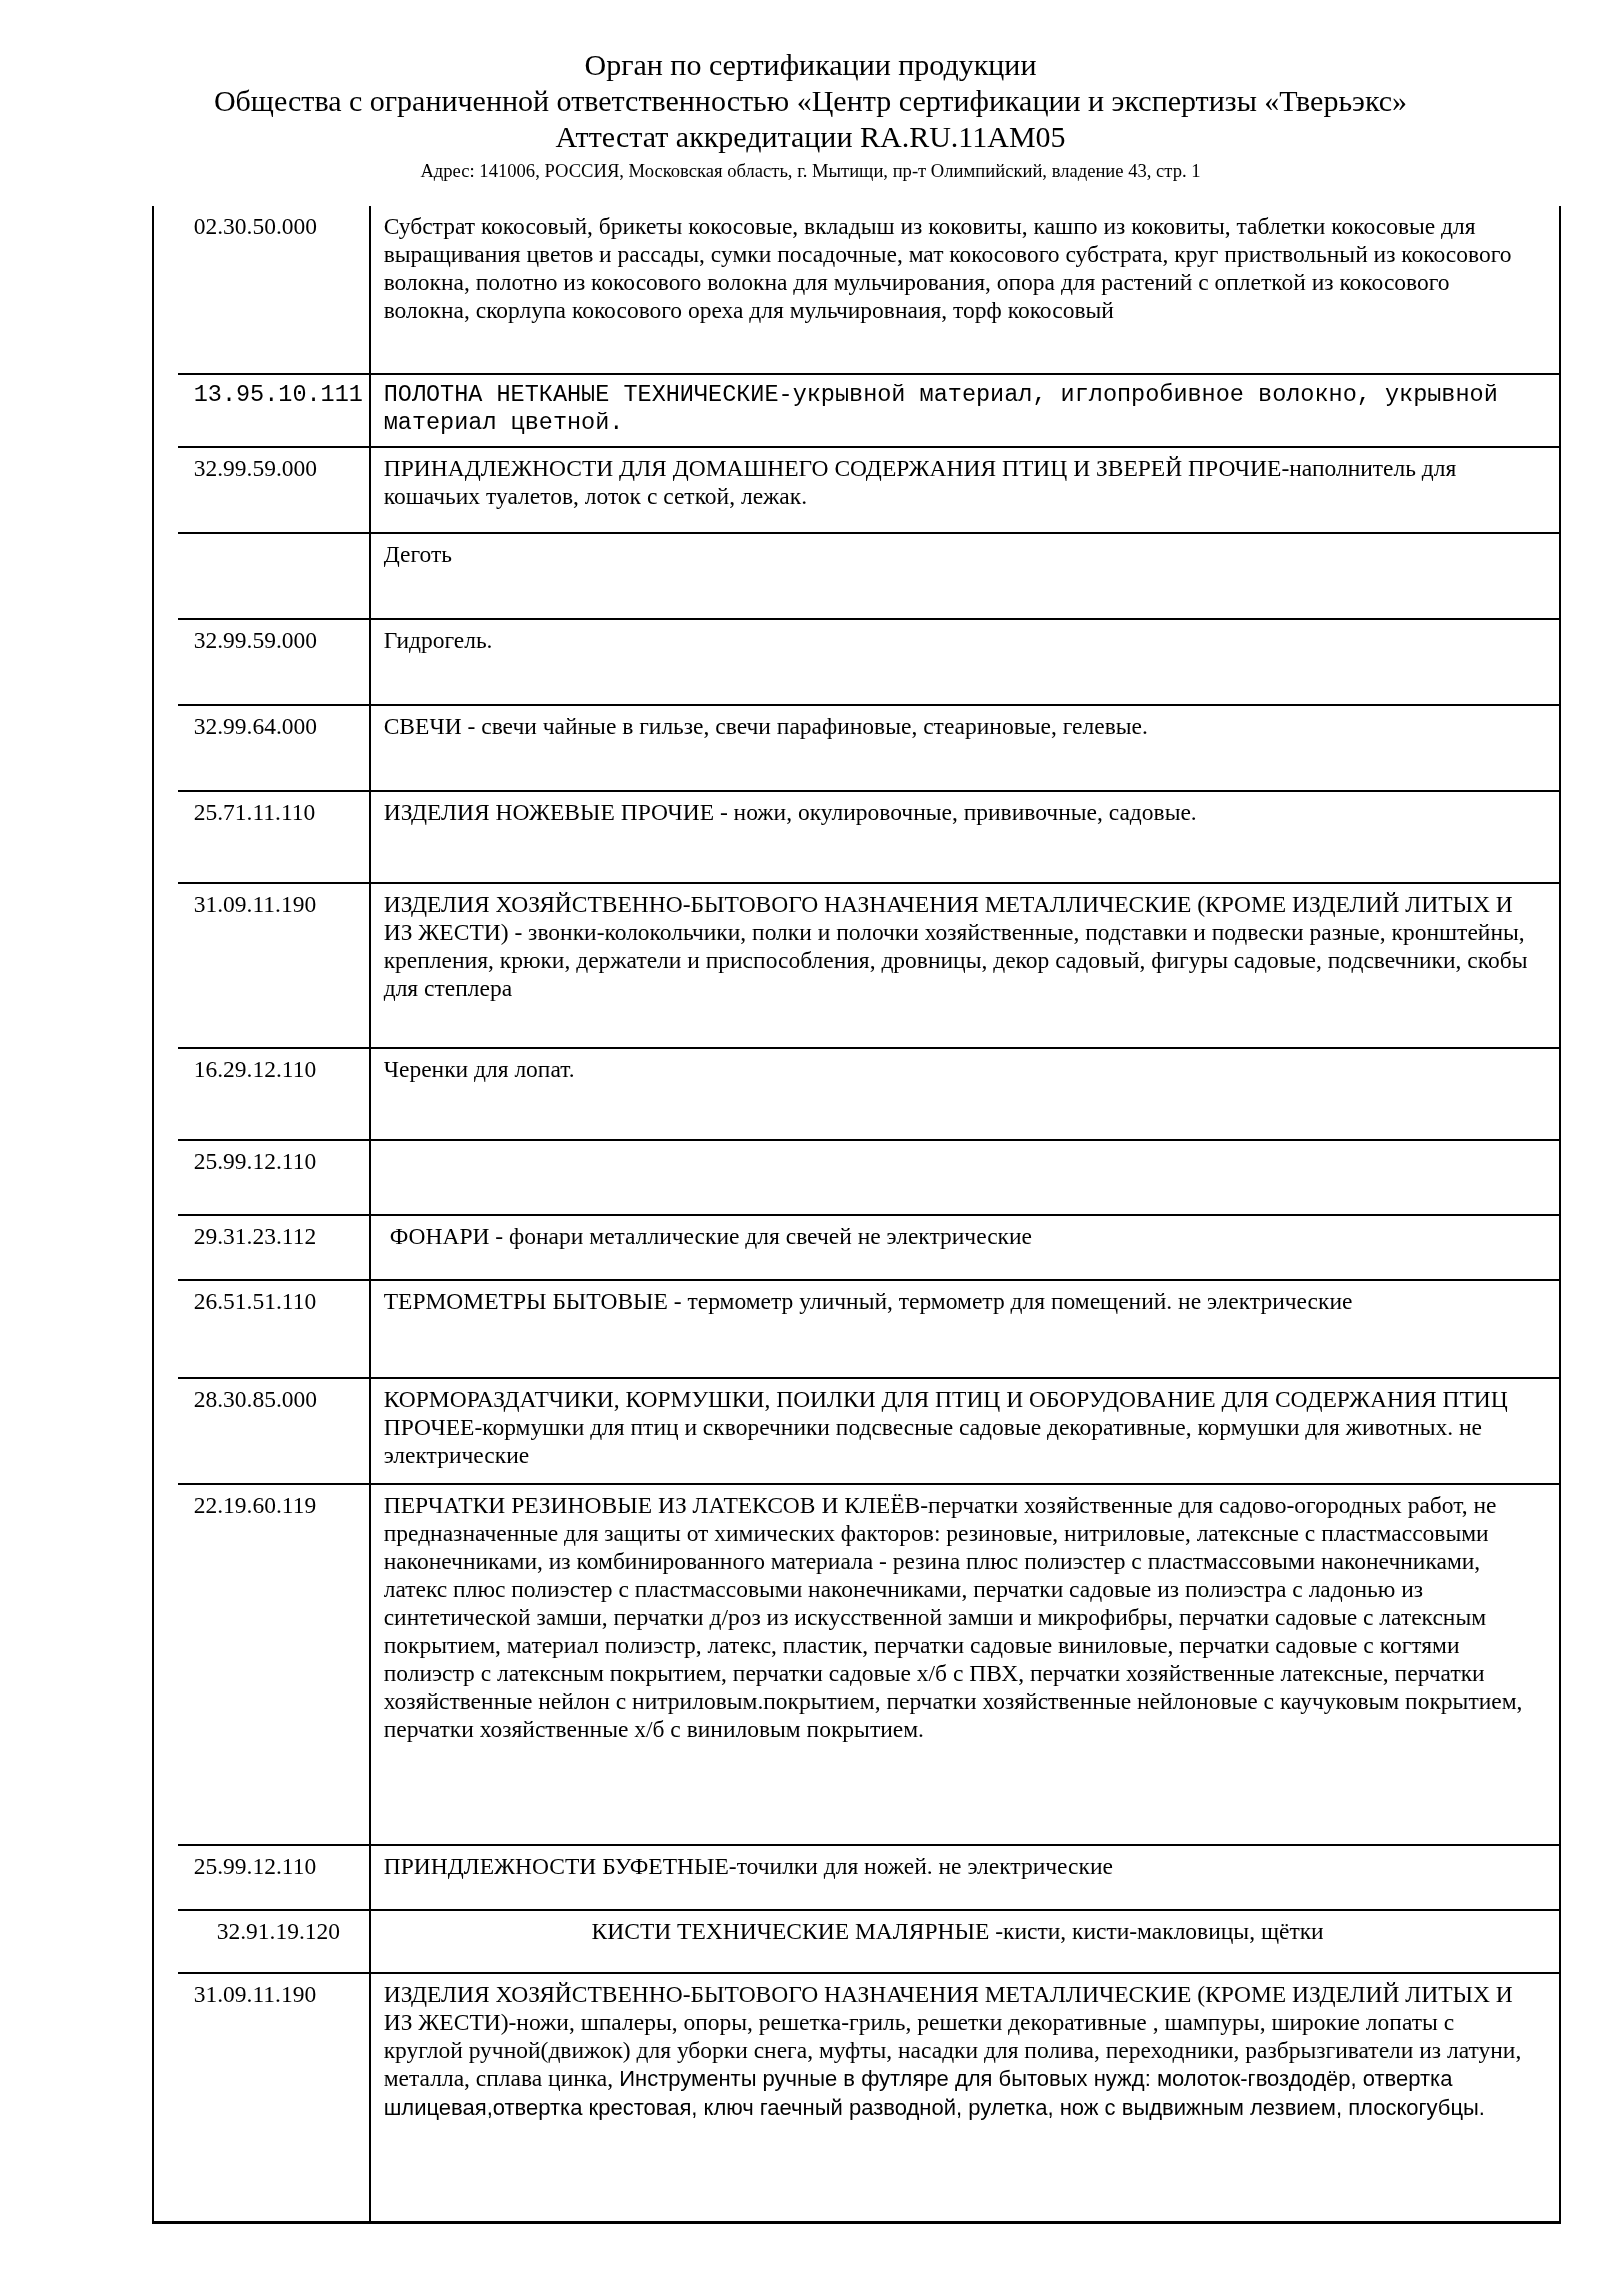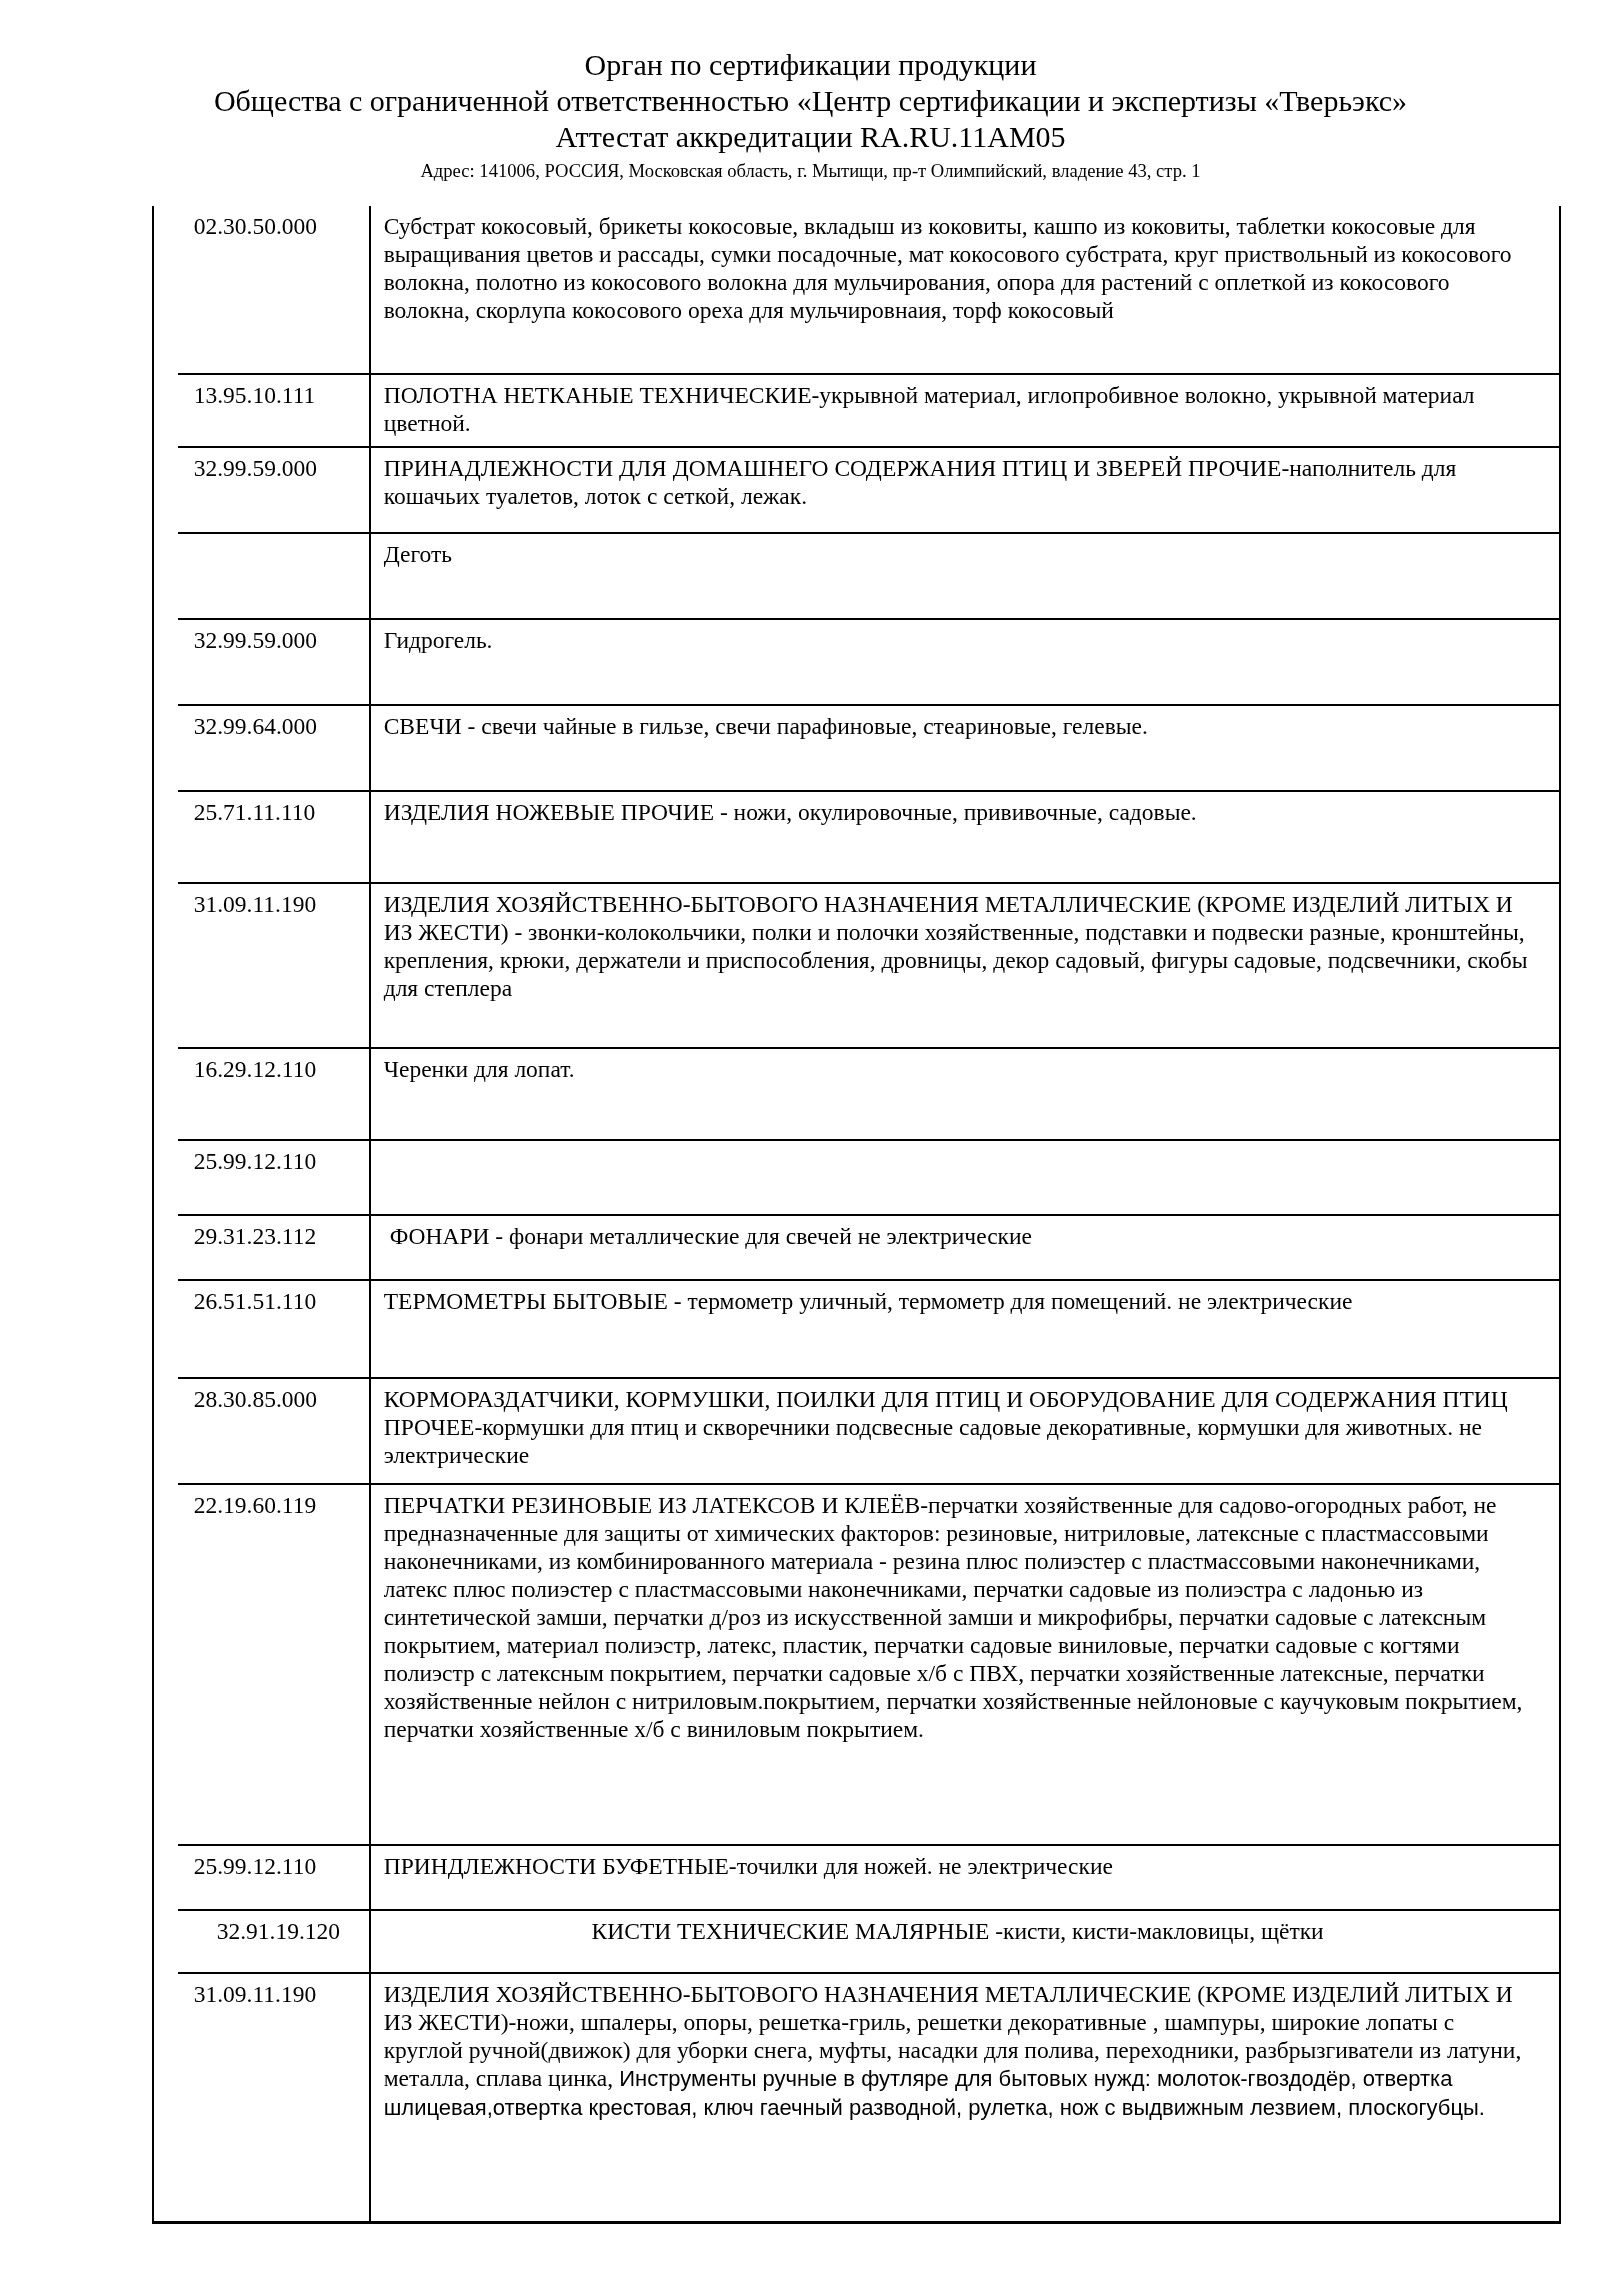--- a/index.html
+++ b/index.html
@@ -45,21 +45,21 @@
     <div class="h-line">Орган по сертификации продукции</div>
     <div class="h-line">Общества с ограниченной ответственностью «Центр сертификации и экспертизы «Тверьэкс»</div>
     <div class="h-line">Аттестат аккредитации RA.RU.11АМ05</div>
     <div class="h-address">Адрес: 141006, РОССИЯ, Московская область, г. Мытищи, пр-т Олимпийский, владение 43, стр. 1</div>
   </div>
   <div class="table" id="products-table">
       <div class="row" style="min-height: 167px;">
         <div class="cell code">02.30.50.000</div>
         <div class="cell desc"><span>Субстрат кокосовый, брикеты кокосовые, вкладыш из коковиты, кашпо из коковиты, таблетки кокосовые для выращивания цветов и рассады, сумки посадочные, мат кокосового субстрата, круг приствольный из кокосового волокна, полотно из кокосового волокна для мульчирования, опора для растений с оплеткой из кокосового волокна, скорлупа кокосового ореха для мульчировнаия, торф кокосовый</span></div>
       </div>
-      <div class="row" style="min-height: 71px;">
+      <div class="row" style="min-height: 71px; font-family: Liberation Mono, monospace;">
         <div class="cell code">13.95.10.111</div>
         <div class="cell desc"><span>ПОЛОТНА НЕТКАНЫЕ ТЕХНИЧЕСКИЕ-укрывной материал, иглопробивное волокно, укрывной материал цветной.</span></div>
       </div>
       <div class="row" style="min-height: 84px;">
         <div class="cell code">32.99.59.000</div>
         <div class="cell desc"><span>ПРИНАДЛЕЖНОСТИ ДЛЯ ДОМАШНЕГО СОДЕРЖАНИЯ ПТИЦ И ЗВЕРЕЙ ПРОЧИЕ-наполнитель для кошачьих туалетов, лоток с сеткой, лежак.</span></div>
       </div>
       <div class="row" style="min-height: 84px;">
         <div class="cell code"></div>
         <div class="cell desc"><span>Деготь</span></div>

